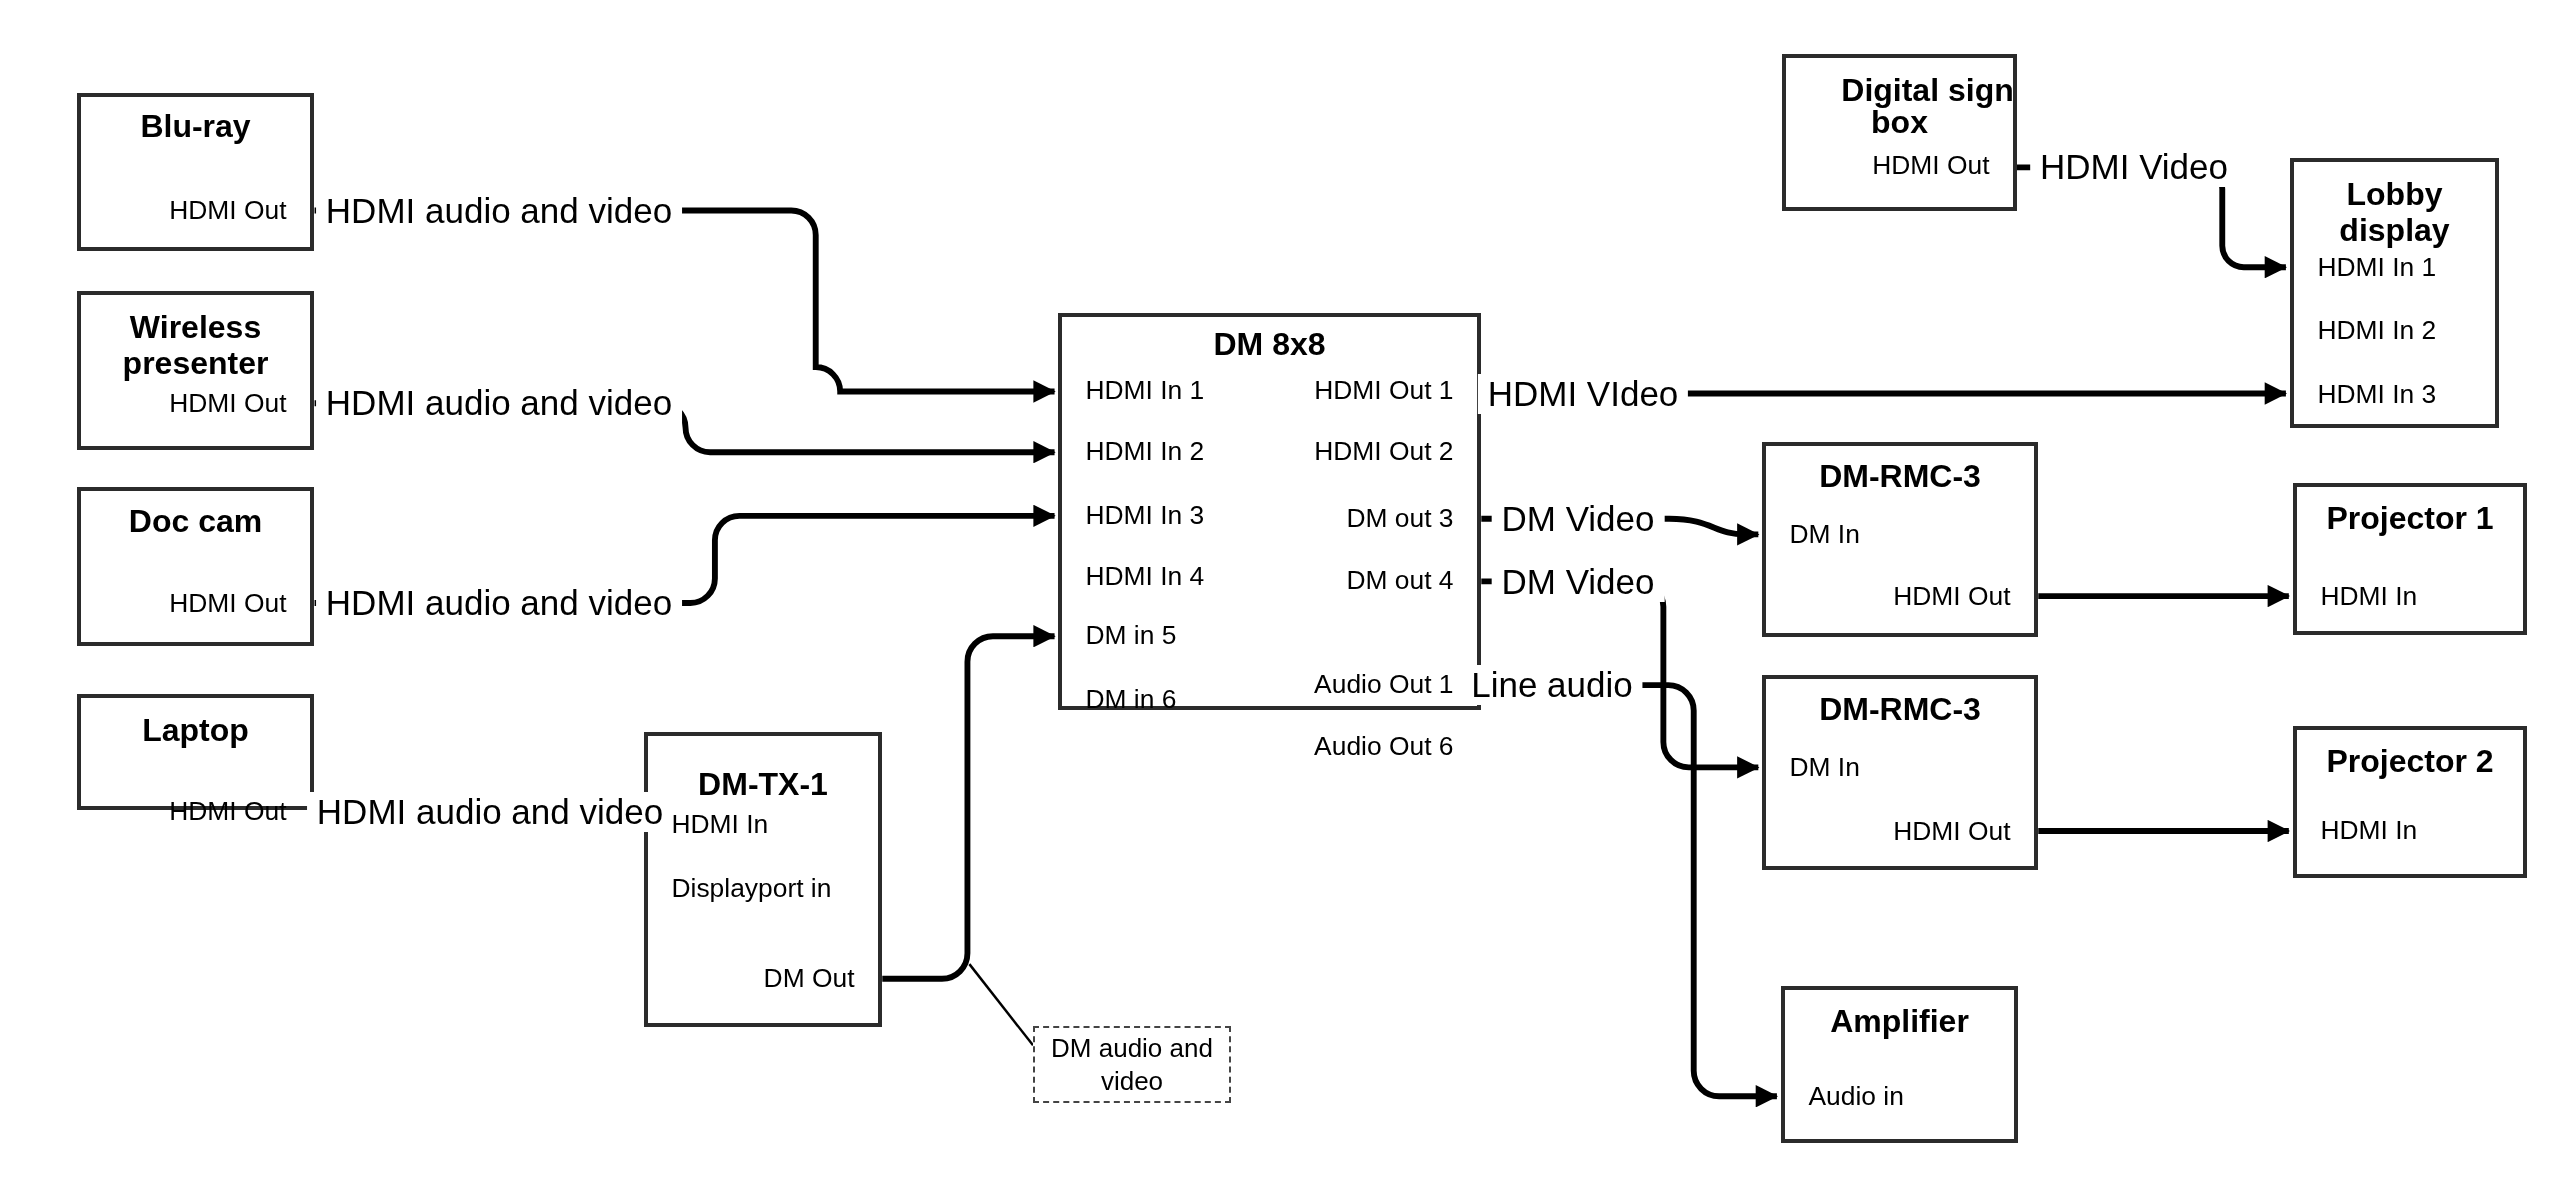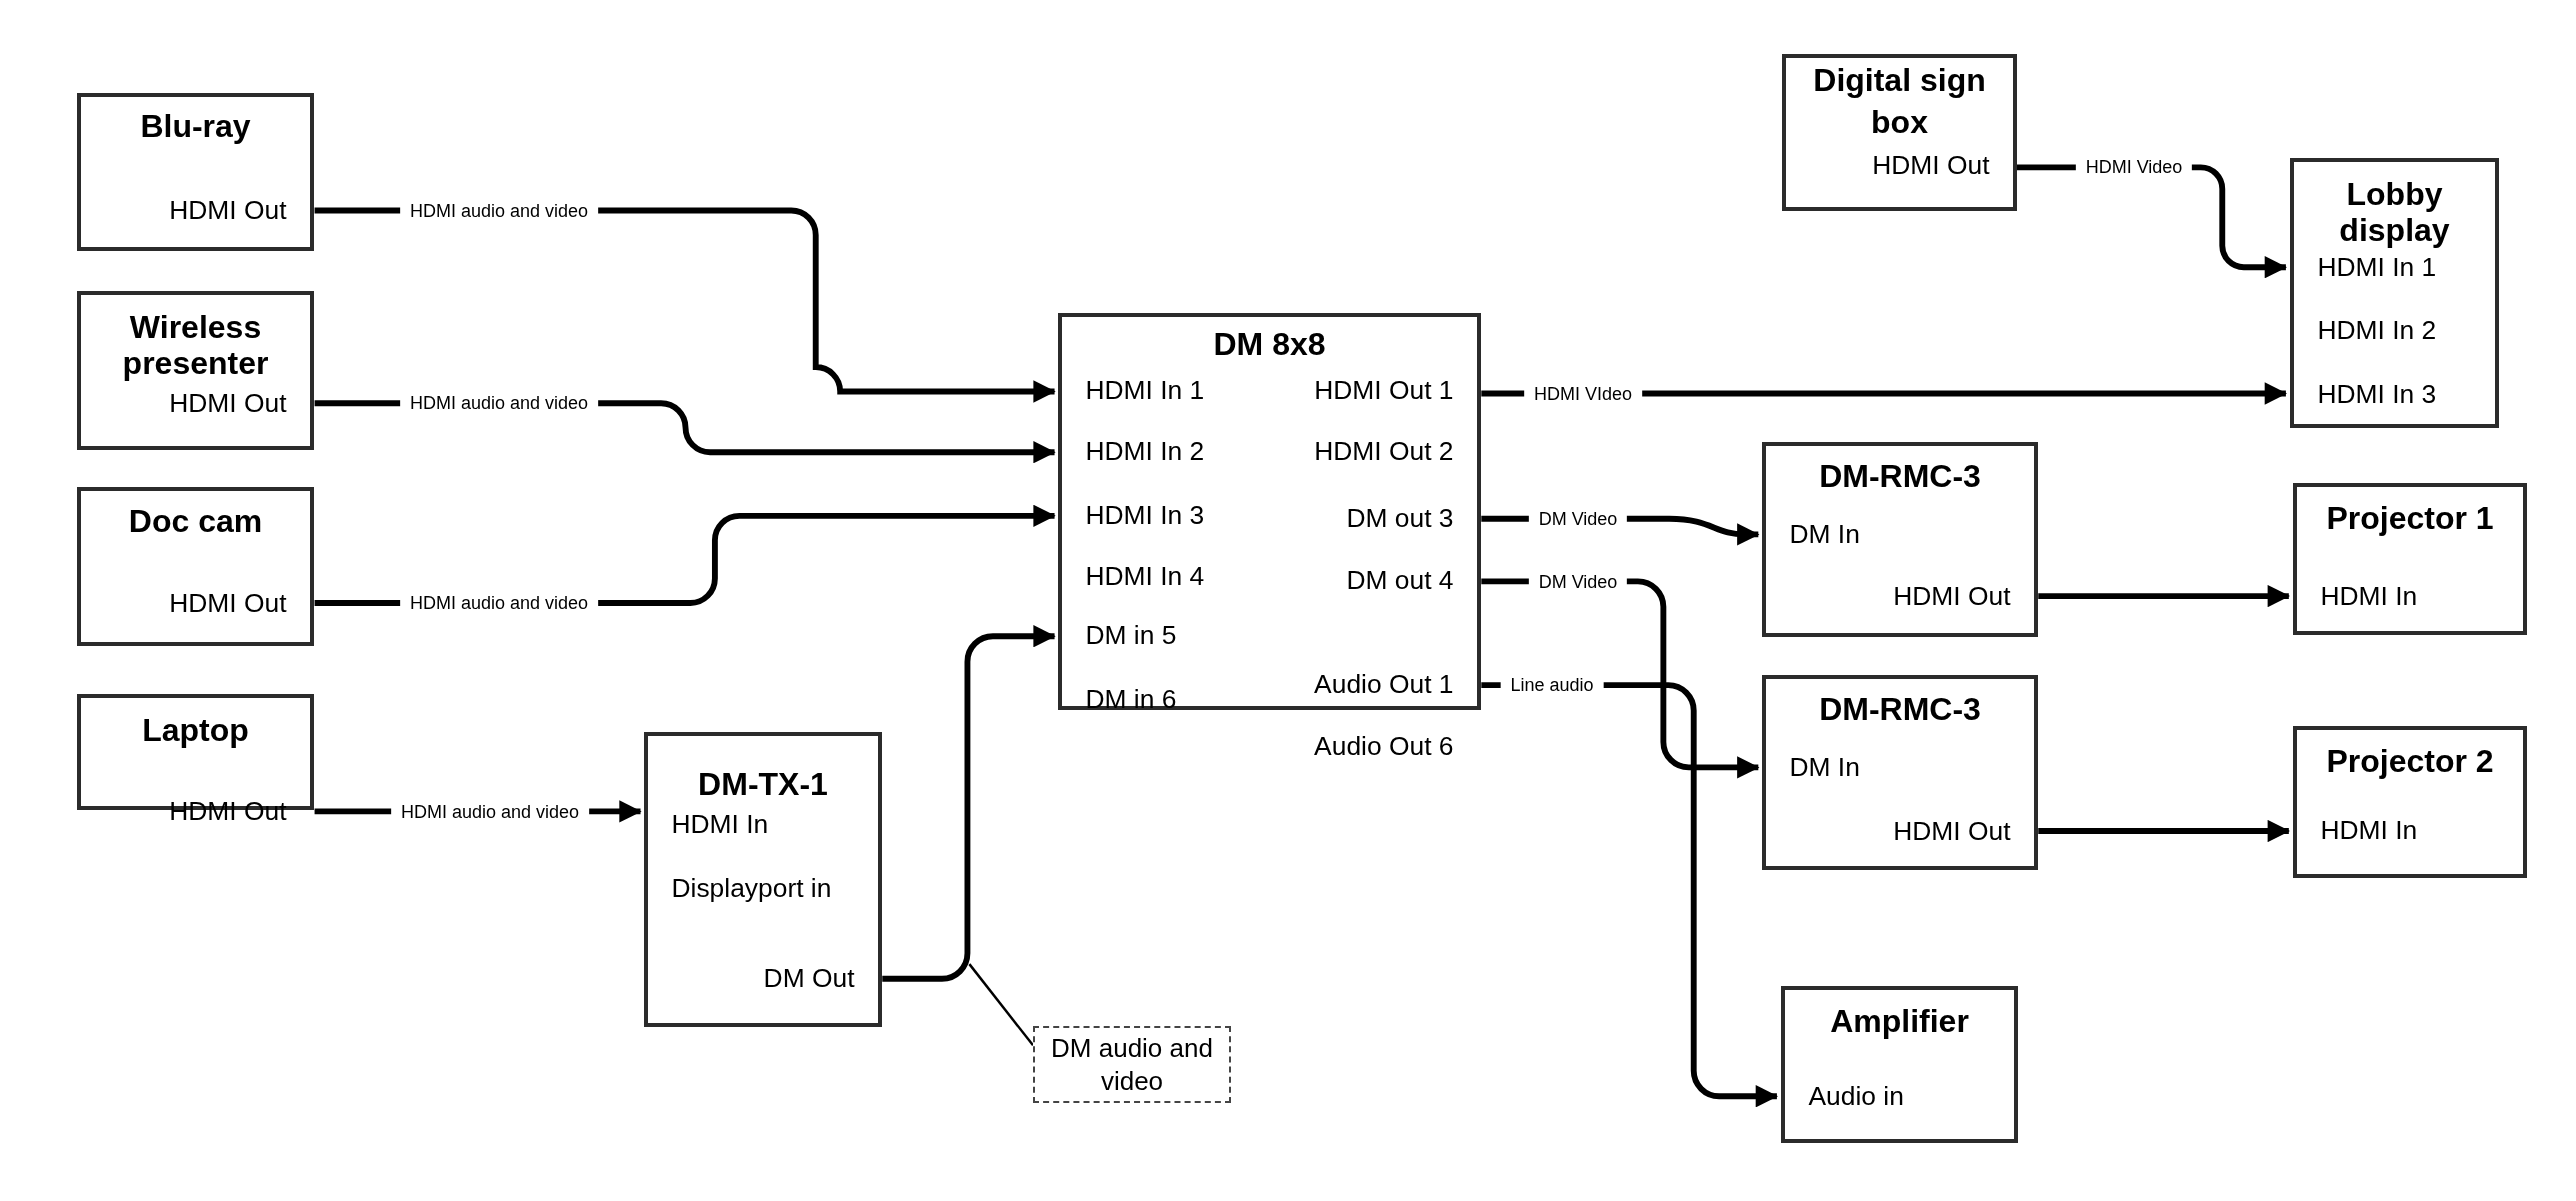--- a/index.html
+++ b/index.html
@@ -20,21 +20,21 @@
     white-space:nowrap;
   }
   .port{
     position:absolute;font-size:26.4px;transform:translateY(-50%);
     white-space:nowrap;
   }
   .port.left{left:23.5px;}
   .port.right{right:23.5px;}
   .conn-label{
     position:absolute;transform:translate(-50%,-50%);
-    background:#ffffff;padding:0 9.8px;font-size:18px;white-space:nowrap;
+    background:#ffffff;padding:0 9.8px;font-size:35px;white-space:nowrap;
   }
   .note{
     position:absolute;border:2px dashed #444444;background:#ffffff;
     display:flex;flex-direction:column;justify-content:center;
     text-align:center;font-size:26px;line-height:33px;box-sizing:border-box;
   }
 </style>
 </head>
 <body>
 
@@ -94,21 +94,21 @@
         <div class="port left" style="top: 318px;">DM in 5</div>
         <div class="port left" style="top: 382px;">DM in 6</div>
         <div class="port right" style="top: 73px;">HDMI Out 1</div>
         <div class="port right" style="top: 134px;">HDMI Out 2</div>
         <div class="port right" style="top: 201px;">DM out 3</div>
         <div class="port right" style="top: 263px;">DM out 4</div>
         <div class="port right" style="top: 367px;">Audio Out 1</div>
         <div class="port right" style="top: 429px;">Audio Out 6</div>
       </div>
       <div class="box" style="left: 1782px; top: 54px; width: 235px; height: 157px;">
-        <div class="title-line" style="top: 22px;">Digital sign</div>
+        <div class="title-line" style="top: 32px; padding-left: 28px;">Digital sign</div>
         <div class="title-line" style="top: 64px;">box</div>
         <div class="port right" style="top: 107px;">HDMI Out</div>
       </div>
       <div class="box" style="left: 2290px; top: 158px; width: 209px; height: 270px;">
         <div class="title-line" style="top: 32px;">Lobby</div>
         <div class="title-line" style="top: 68px;">display</div>
         <div class="port left" style="top: 105px;">HDMI In 1</div>
         <div class="port left" style="top: 168px;">HDMI In 2</div>
         <div class="port left" style="top: 232px;">HDMI In 3</div>
       </div>

